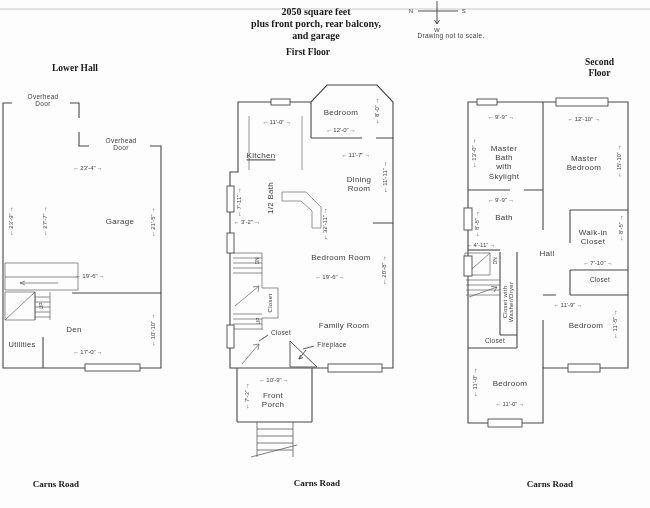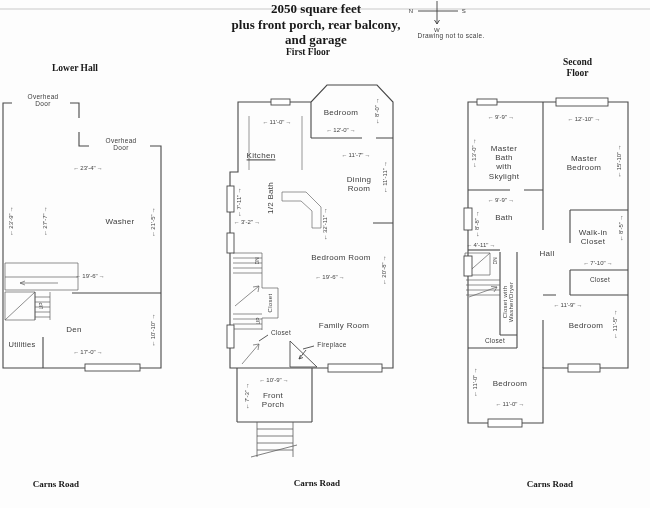--- a/index.html
+++ b/index.html
@@ -10,21 +10,21 @@
        font-size:8px;letter-spacing:.3px;line-height:1.15;color:#3c3c3c;}
   .lblv{position:absolute;transform:translate(-50%,-50%) rotate(-90deg);white-space:pre-line;
         text-align:center;font-size:8px;letter-spacing:.3px;line-height:1.05;color:#3c3c3c;}
   .dim{position:absolute;transform:translate(-50%,-50%);font-size:6px;white-space:nowrap;color:#444;}
   .dimv{position:absolute;transform:translate(-50%,-50%) rotate(-90deg);font-size:6px;white-space:nowrap;color:#444;}
   .dim::before,.dimv::before{content:"\2190\2009";}
   .dim::after,.dimv::after{content:"\2009\2192";}
   .sm{font-size:6.5px;}
   .xs{font-size:5px;letter-spacing:0;}
   .serif{font-family:"Liberation Serif",serif;font-weight:bold;color:#191919;letter-spacing:0;}
-  .hdr{font-size:13px;line-height:1.2;}
+  .hdr{font-size:10px;line-height:1.2;}
   .ttl{font-size:9.5px;}
   .road{font-size:9px;}
   .note{font-size:6.5px;color:#3c3c3c;}
   .compass{font-size:6px;color:#3c3c3c;}
 </style>
 </head>
 <body>
 
 <div id="canvas">
 
@@ -113,21 +113,21 @@
   <div class="lbl compass" style="left:464px;top:11px;">S</div>
   <div class="lbl compass" style="left:437px;top:30px;">W</div>
   <div class="lbl note" style="left:451px;top:36px;">Drawing not to scale.</div>
 
   <div class="lbl serif ttl" style="left:75px;top:68px;">Lower Hall</div>
   <div class="lbl sm" style="left:43px;top:100px;">Overhead
 Door</div>
   <div class="lbl sm" style="left:121px;top:144px;">Overhead
 Door</div>
   <div class="dim" style="left:88px;top:168px;">23'-4"</div>
-  <div class="lbl" style="left:120px;top:222px;">Washer</div>
+  <div class="lbl" style="left:120px;top:222px;">Garage</div>
   <div class="dimv" style="left:11px;top:221px;">23'-9"</div>
   <div class="dimv" style="left:45px;top:221px;">27'-7"</div>
   <div class="dimv" style="left:153px;top:222px;">21'-5"</div>
   <div class="dim" style="left:90px;top:276px;">19'-6"</div>
   <div class="lbl" style="left:74px;top:330px;">Den</div>
   <div class="lbl" style="left:22px;top:345px;font-size:7.5px;">Utilities</div>
   <div class="dim" style="left:88px;top:352px;">17'-0"</div>
   <div class="dimv" style="left:153px;top:330px;">10'-10"</div>
   <div class="lblv xs" style="left:42px;top:306px;">UP</div>
   <div class="lbl serif road" style="left:56px;top:484px;">Carns Road</div>
@@ -154,21 +154,21 @@
   <div class="lblv xs" style="left:259px;top:321px;">UP</div>
   <div class="lbl sm" style="left:281px;top:333px;">Closet</div>
   <div class="lbl" style="left:344px;top:326px;">Family Room</div>
   <div class="lbl sm" style="left:332px;top:345px;">Fireplace</div>
   <div class="dim" style="left:274px;top:380px;">10'-9"</div>
   <div class="lbl" style="left:273px;top:400px;">Front
 Porch</div>
   <div class="dimv" style="left:247px;top:396px;">7'-3"</div>
   <div class="lbl serif road" style="left:317px;top:483px;">Carns Road</div>
 
-  <div class="lbl serif ttl" style="left:556px;top:68px;padding-left:43px;">Second Floor</div>
+  <div class="lbl serif ttl" style="left:578px;top:68px;padding-left:43px;">Second Floor</div>
   <div class="dim" style="left:501px;top:117px;">9'-9"</div>
   <div class="dim" style="left:584px;top:119px;">12'-10"</div>
   <div class="dimv" style="left:474px;top:153px;">13'-0"</div>
   <div class="lbl" style="left:504px;top:162px;">Master
 Bath
 with
 Skylight</div>
   <div class="lbl" style="left:584px;top:163px;">Master
 Bedroom</div>
   <div class="dimv" style="left:619px;top:161px;">15'-10"</div>

